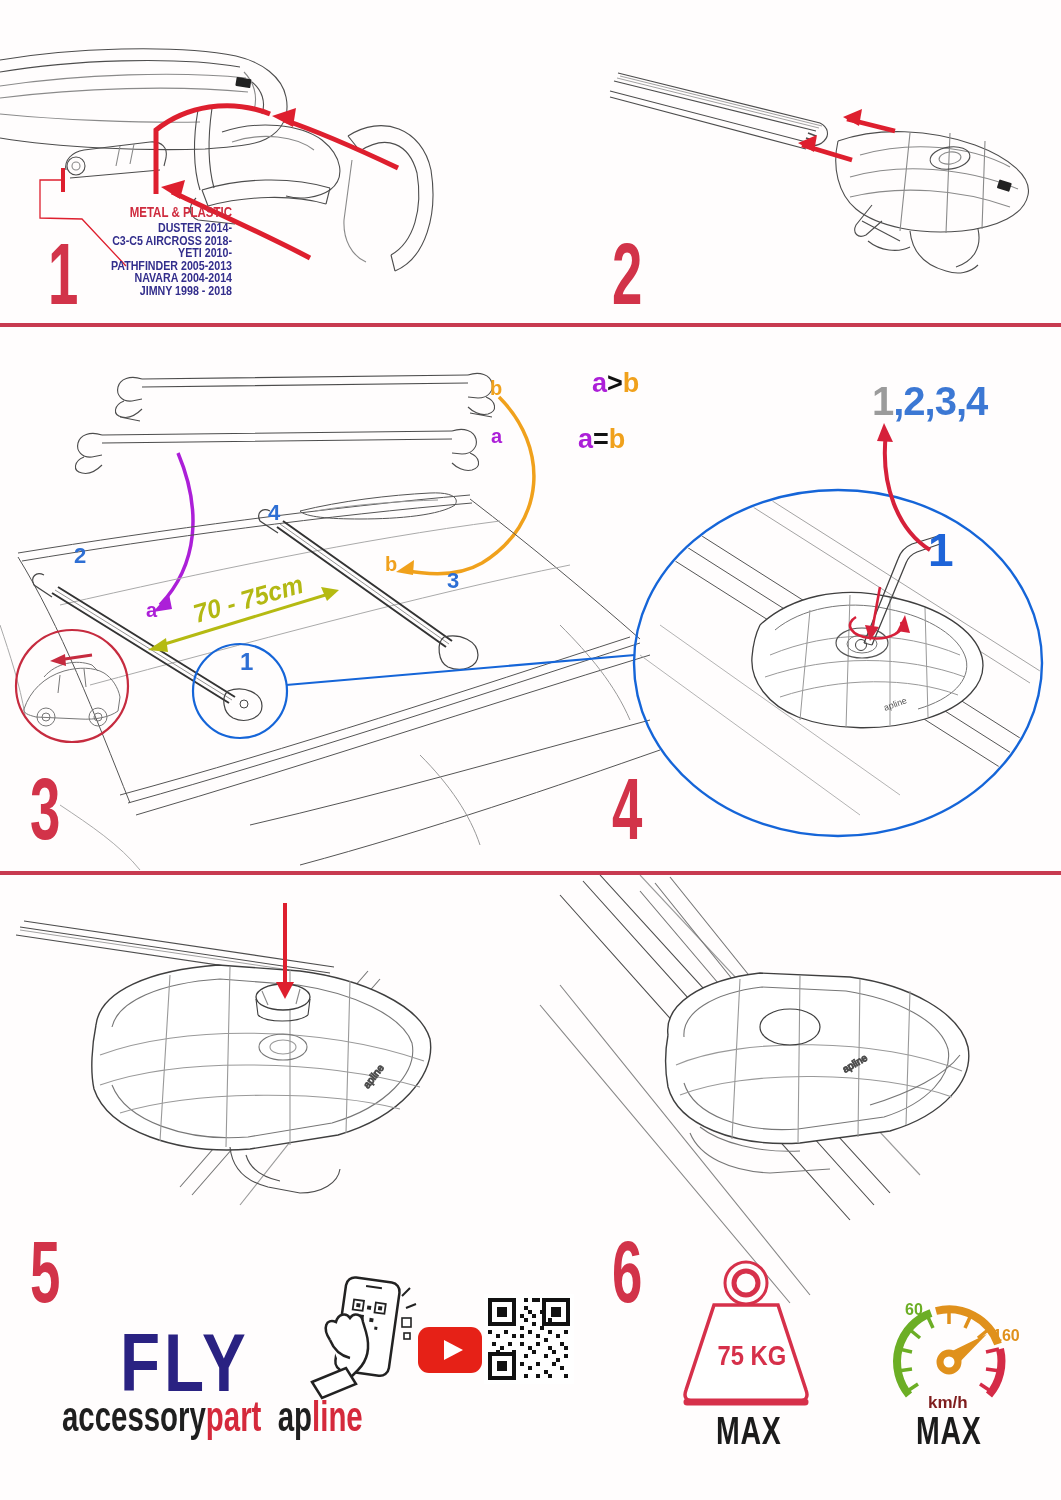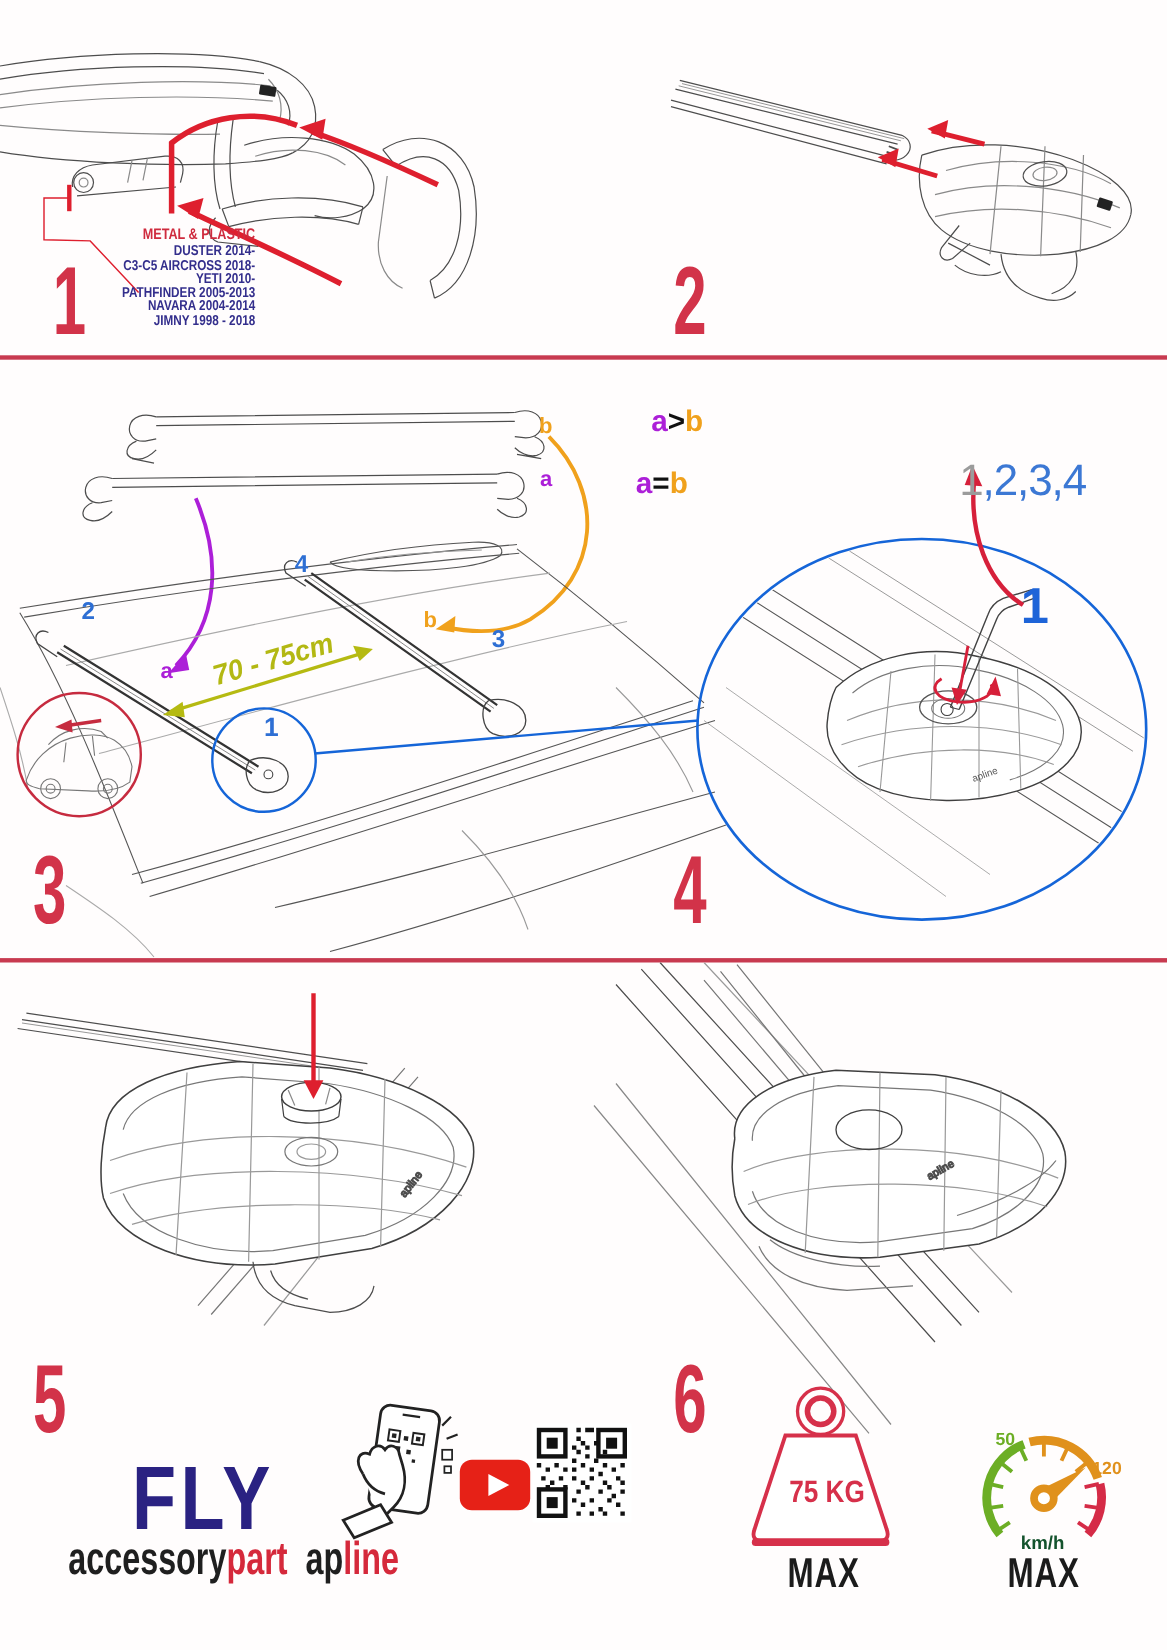--- a/index.html
+++ b/index.html
@@ -13,21 +13,21 @@
           font-size:13px;line-height:12.6px;transform:scaleX(.82);transform-origin:100% 0;}
   .metal{position:absolute;text-align:right;font-weight:bold;color:#CF2B3E;
          font-size:14px;transform:scaleX(.82);transform-origin:100% 0;}
   .rule{position:absolute;font-weight:bold;font-size:27px;line-height:1;}
   .rule .p{color:#AC1FD8}.rule .k{color:#111}.rule .o{color:#F0A11C}
   .bluelab{position:absolute;font-weight:bold;font-size:22px;color:#2E6FD4;line-height:1;}
   .orangelab{position:absolute;font-weight:bold;font-size:20px;color:#F0A11C;line-height:1;}
   .purplelab{position:absolute;font-weight:bold;font-size:20px;color:#AC1FD8;line-height:1;}
   .dist{position:absolute;font-weight:bold;font-style:italic;font-size:26px;color:#B3B813;
         transform:rotate(-16deg) scaleX(.95);transform-origin:left top;white-space:nowrap;}
-  .seq{position:absolute;font-weight:normal;font-size:40px;line-height:1;letter-spacing:-1px;white-space:nowrap;margin-top:36px;}
+  .seq{position:absolute;font-weight:bold;font-size:40px;line-height:1;letter-spacing:-1px;white-space:nowrap;}
   .seq .g{color:#9B9B9B}.seq .b{color:#3C78D4}
   .bigone{position:absolute;font-weight:bold;font-size:46px;line-height:1;color:#1E64D8;}
   .fly{position:absolute;font-weight:bold;font-size:82px;line-height:1;color:#2A2282;
        letter-spacing:5px;transform:scaleX(.8);transform-origin:left top;}
   .brand{position:absolute;font-weight:bold;font-size:42px;line-height:1;white-space:nowrap;
          transform:scaleX(.7);transform-origin:left top;color:#1f1f1f;}
   .brand .r{color:#D5293B}
   .wval{position:absolute;font-weight:bold;font-size:28px;color:#D6304A;white-space:nowrap;
         transform:scaleX(.85);transform-origin:center top;}
   .maxlab{position:absolute;font-weight:bold;font-size:38px;color:#1b1b1b;line-height:1;
@@ -376,18 +376,18 @@
   <div class="bigone" style="left:928px;top:527px">1</div>
 
   <div class="fly" style="left:120px;top:1322px">FLY</div>
   <div class="brand" style="left:62px;top:1396px">
     <span>accessory</span><span class="r">part</span><span>&nbsp;&nbsp;</span><span>ap</span><span class="r">line</span>
   </div>
 
   <div class="wval" style="left:712px;top:1340px;width:72px;text-align:center">75 KG</div>
   <div class="maxlab" style="left:716px;top:1412px">MAX</div>
 
-  <div class="sp" style="left:905px;top:1302px;font-size:16px;color:#6CAE25">50</div>
-  <div class="sp" style="left:993px;top:1328px;font-size:16px;color:#E0911C">120</div>
-  <div class="sp" style="left:928px;top:1394px;font-size:17px;color:#14532d">km/h</div>
+  <div class="sp" style="left:905px;top:1302px;font-size:16px;color:#6CAE25">60</div>
+  <div class="sp" style="left:993px;top:1328px;font-size:16px;color:#E0911C">160</div>
+  <div class="sp" style="left:928px;top:1394px;font-size:17px;color:#7f1d1d">km/h</div>
   <div class="maxlab" style="left:916px;top:1412px">MAX</div>
 
 </div>
 
 </body></html>

